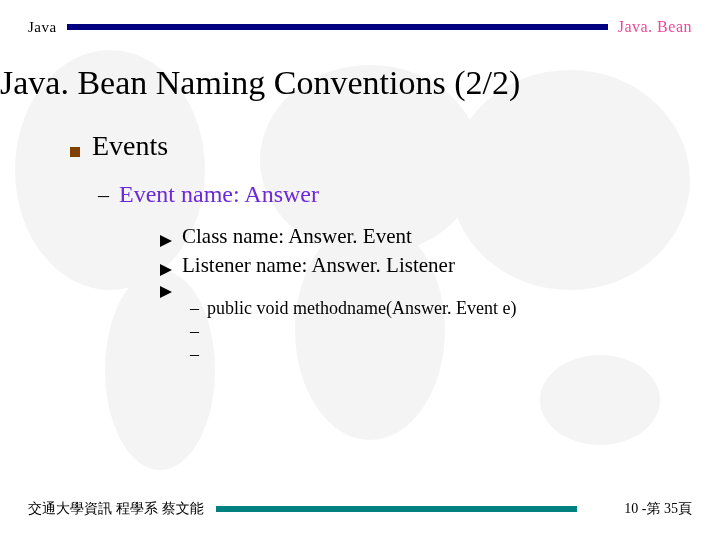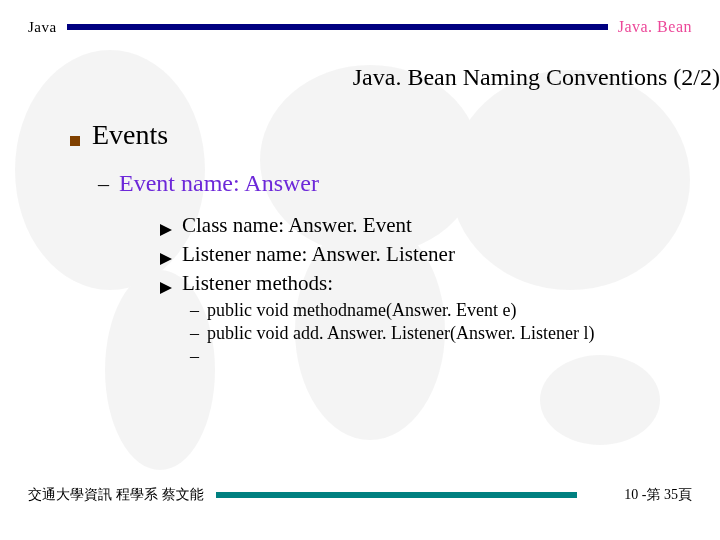--- a/index.html
+++ b/index.html
@@ -48,22 +48,22 @@
       background: #000080;
       margin: 0 10px;
     }
     .top-right {
       font-size: 16px;
       color: #ec4899;
       letter-spacing: 0.5px;
       white-space: nowrap;
     }
     .title {
-      text-align: right;
-      font-size: 24px;
+      text-align: left;
+      font-size: 34px;
       color: #000;
       margin-top: 28px;
       font-weight: normal;
     }
     .body-area {
       padding: 28px 50px 0 70px;
     }
     .lvl1 {
       display: flex;
       align-items: center;
@@ -122,21 +122,21 @@
       font-size: 18px;
       color: #000;
       margin-right: 8px;
     }
     .lvl4 .text {
       font-size: 18px;
       color: #000;
     }
     .footer {
       position: absolute;
-      bottom: 36px;
+      bottom: 22px;
       left: 0;
       width: 100%;
       display: flex;
       align-items: center;
       padding: 0 28px;
     }
     .footer-left {
       font-size: 14px;
       color: #000;
       white-space: nowrap;
@@ -200,30 +200,28 @@
     <div class="lvl3">
       <svg class="tri" width="12" height="12" viewBox="0 0 12 12">
           <polygon points="0,0 12,6 0,12" fill="#000"></polygon>
         </svg>
       <span class="text">Listener name: Answer. Listener</span>
     </div>
     <div class="lvl3">
       <svg class="tri" width="12" height="12" viewBox="0 0 12 12">
           <polygon points="0,0 12,6 0,12" fill="#000"></polygon>
         </svg>
-      <span class="text">Listener methods:</span>
     </div>
 
     <div class="lvl4">
       <span class="dash">–</span>
       <span class="text">public void methodname(Answer. Event e)</span>
     </div>
     <div class="lvl4">
       <span class="dash">–</span>
-      <span class="text">public void add. Answer. Listener(Answer. Listener l)</span>
     </div>
     <div class="lvl4">
       <span class="dash">–</span>
     </div>
 
   </div>
 
   <div class="footer">
     <span class="footer-left">交通大學資訊 程學系 蔡文能</span>
     <div class="footer-rule"></div>

